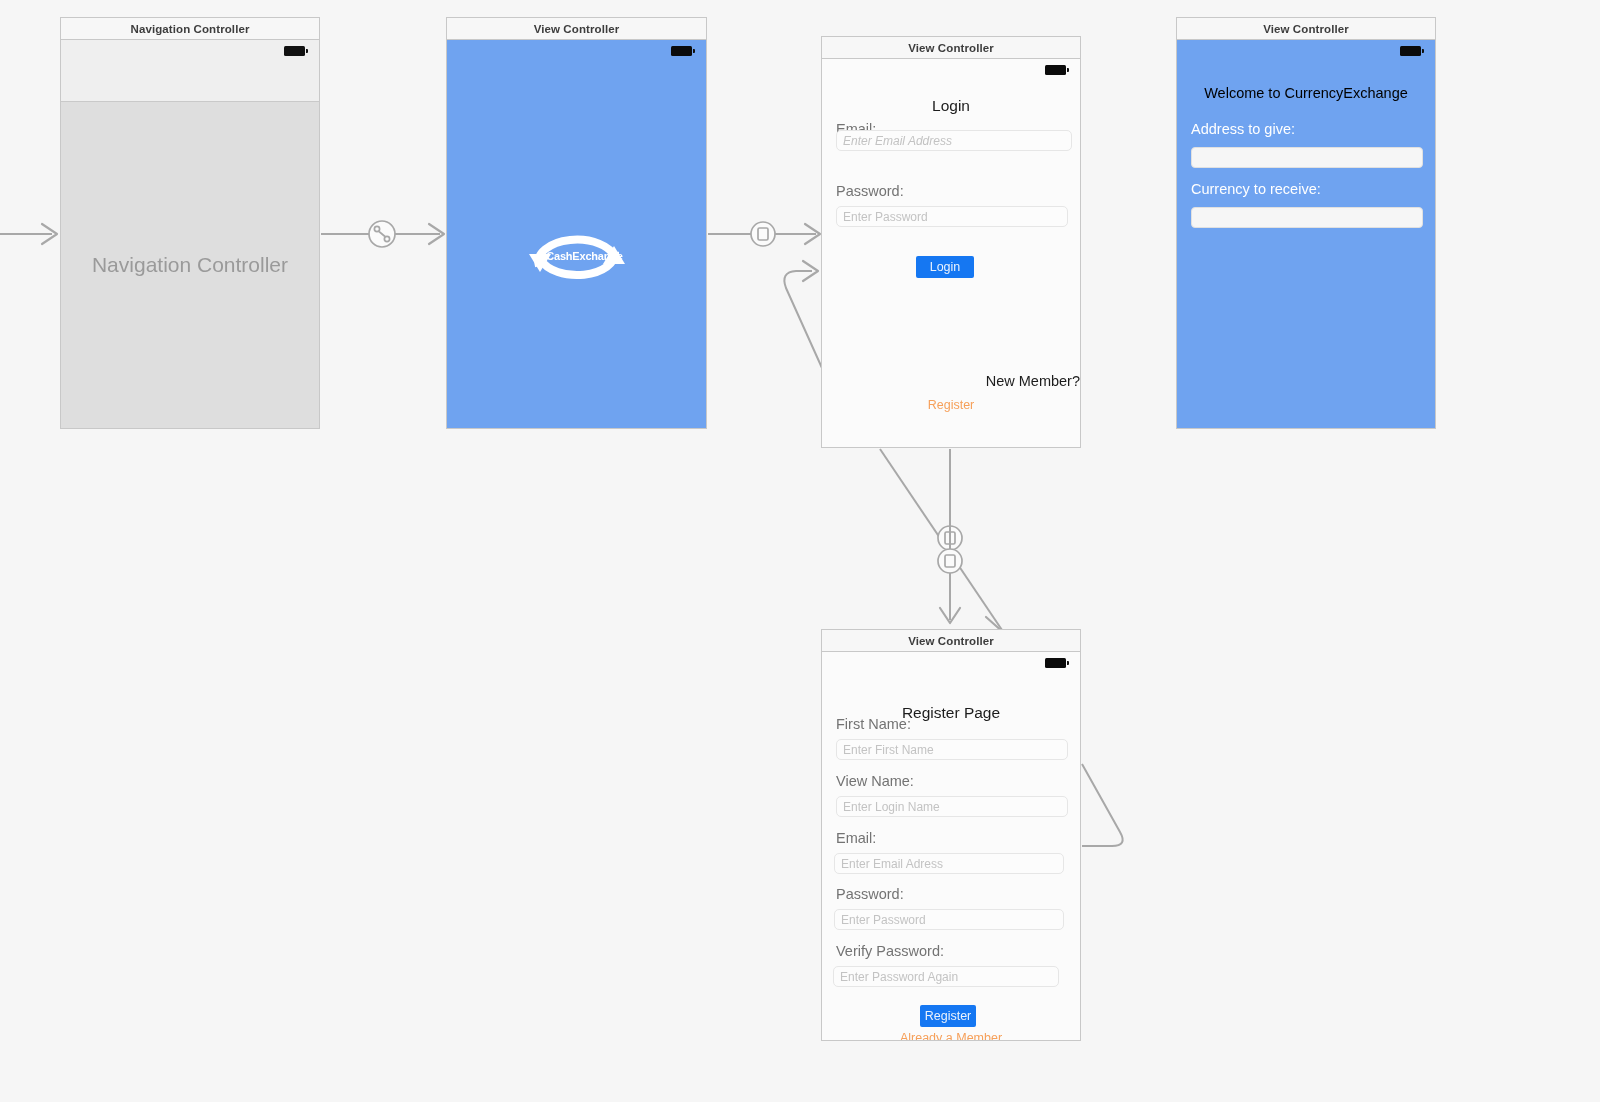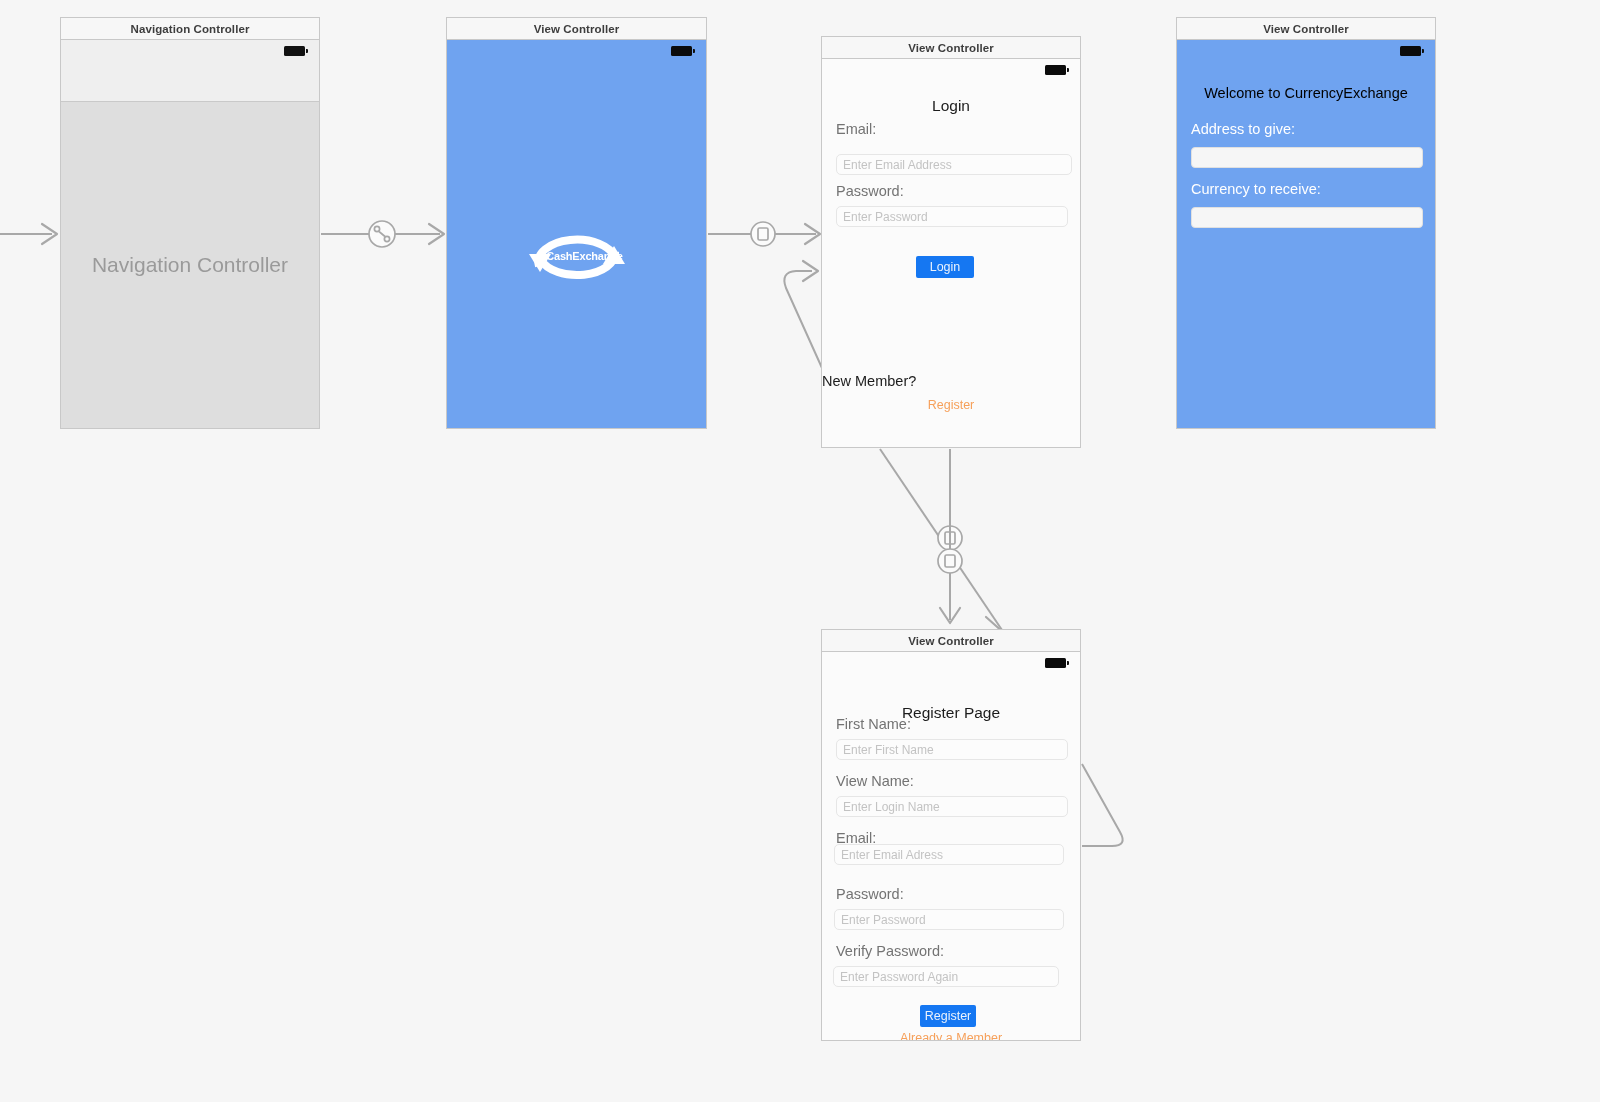--- a/index.html
+++ b/index.html
@@ -59,21 +59,21 @@
                height: 21px; line-height: 20px; padding-left: 6px;
                font-size: 12px; color: #c3c3c3; overflow: hidden;
                white-space: nowrap; }
   .ios-field.plain { background: #f7f7f7; border: 1px solid #e3e3e3;
                      border-radius: 4px; }
   .ios-btn { position: absolute; background: #1577f2; color: #eaf2fd;
              font-size: 12.5px; text-align: center; border-radius: 2px;
              line-height: 22px; height: 22px; }
   .ios-link { position: absolute; left: 0; right: 0; text-align: center;
               font-size: 12.5px; color: #f6a05a; }
-  .ios-sub { position: absolute; left: 0; right: 0; text-align: left;
+  .ios-sub { position: absolute; left: 0; right: 0; text-align: right;
              font-size: 14.5px; color: #1c1c1c; }
 
   
   #wires { position: absolute; left: 0; top: 0; width: 1600px; height: 1102px;
            pointer-events: none; }
   .wire { fill: none; stroke: #a8a8a8; stroke-width: 2; }
   .wire-head { fill: none; stroke: #a8a8a8; stroke-width: 2.2;
                stroke-linecap: round; stroke-linejoin: round; }
   .segue-badge circle { fill: #fbfbfb; stroke: #a8a8a8; stroke-width: 1.7; }
   .segue-badge rect { fill: none; stroke: #a8a8a8; stroke-width: 1.7; }
@@ -173,21 +173,21 @@
   <div class="scene" style="left:821px; top:36px; width:260px; height:412px;">
     <div class="scene-title">View Controller</div>
     <div class="scene-body">
       <div class="statusbar">
         <div class="battery dark"></div>
       </div>
 
       <div class="ios-title" style="top:38px;">Login</div>
 
       <div class="ios-label" style="left:14px; top:62px;">Email:</div>
-      <div class="ios-field" style="left:14px; top:95px; width:236px;">Enter Email Address</div>
+      <div class="ios-field" style="left:14px; top:71px; width:236px;font-style:italic;">Enter Email Address</div>
 
       <div class="ios-label" style="left:14px; top:124px;">Password:</div>
       <div class="ios-field" style="left:14px; top:147px; width:232px;">Enter Password</div>
 
       <div class="ios-btn" style="left:94px; top:197px; width:58px;">Login</div>
 
       <div class="ios-sub" style="top:314px;">New Member?</div>
       <div class="ios-link" style="top:339px;">Register</div>
     </div>
   </div>
@@ -218,21 +218,21 @@
 
       <div class="ios-title" style="top:52px;">Register Page</div>
 
       <div class="ios-label" style="left:14px; top:64px;">First Name:</div>
       <div class="ios-field" style="left:14px; top:87px; width:232px;">Enter First Name</div>
 
       <div class="ios-label" style="left:14px; top:121px;">View Name:</div>
       <div class="ios-field" style="left:14px; top:144px; width:232px;">Enter Login Name</div>
 
       <div class="ios-label" style="left:14px; top:178px;">Email:</div>
-      <div class="ios-field" style="left:12px; top:192px; width:230px;">Enter Email Adress</div>
+      <div class="ios-field" style="left:12px; top:201px; width:230px;">Enter Email Adress</div>
 
       <div class="ios-label" style="left:14px; top:234px;">Password:</div>
       <div class="ios-field" style="left:12px; top:257px; width:230px;">Enter Password</div>
 
       <div class="ios-label" style="left:14px; top:291px;">Verify Password:</div>
       <div class="ios-field" style="left:11px; top:314px; width:226px;">Enter Password Again</div>
 
       <div class="ios-btn" style="left:98px; top:353px; width:56px;">Register</div>
 
       <div class="ios-link" style="top:379px;">Already a Member</div>

